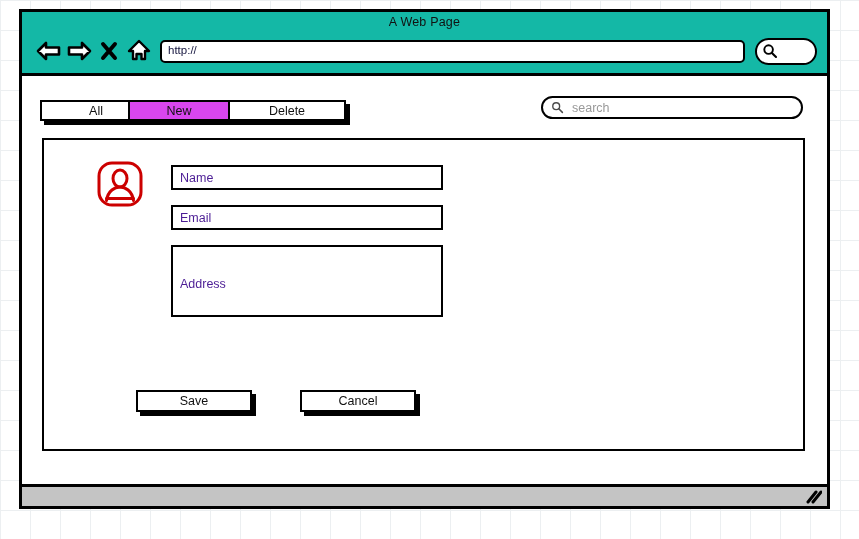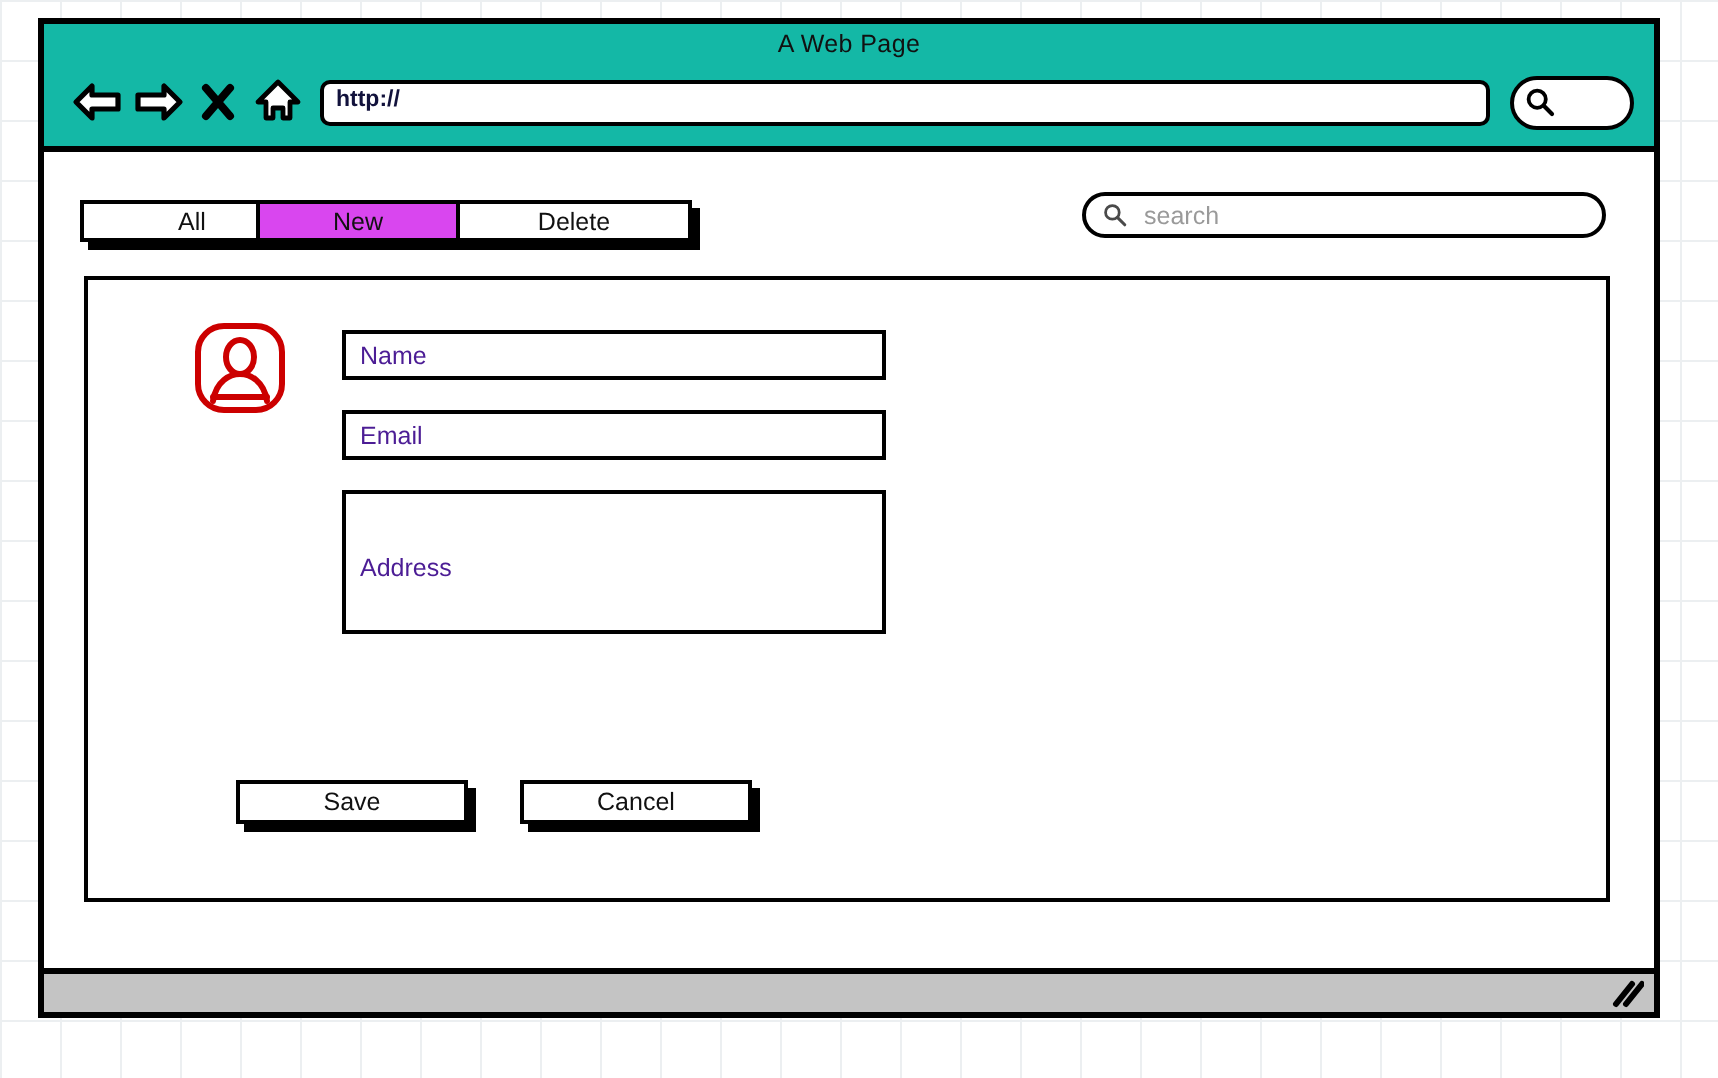--- a/index.html
+++ b/index.html
@@ -83,21 +83,20 @@
     box-sizing: border-box;
     display: flex;
     align-items: center;
     padding-left: 6px;
     position: relative;
   }
   #url-text {
     font-size: 11.5px;
     color: #12123c;
     line-height: 1;
-    font-weight: bold;
   }
   #browser-search-pill {
     flex: 0 0 auto;
     width: 62px;
     height: 27px;
     border: 2.5px solid #000000;
     border-radius: 16px;
     background: #ffffff;
     box-sizing: border-box;
     display: flex;
@@ -201,24 +200,24 @@
   }
   .field.single { height: 25px; margin-bottom: 15px; }
   .field.multi {
     height: 72px;
     align-items: center;
     padding-top: 5px;
   }
 
   #button-row {
     position: absolute;
-    left: 74px;
+    left: 92px;
     top: 250px;
     display: flex;
-    gap: 26px;
+    gap: 48px;
   }
   .btn {
     width: 116px;
     height: 22px;
     border: 2.5px solid #000000;
     background: #ffffff;
     box-sizing: border-box;
     display: flex;
     align-items: center;
     justify-content: center;

